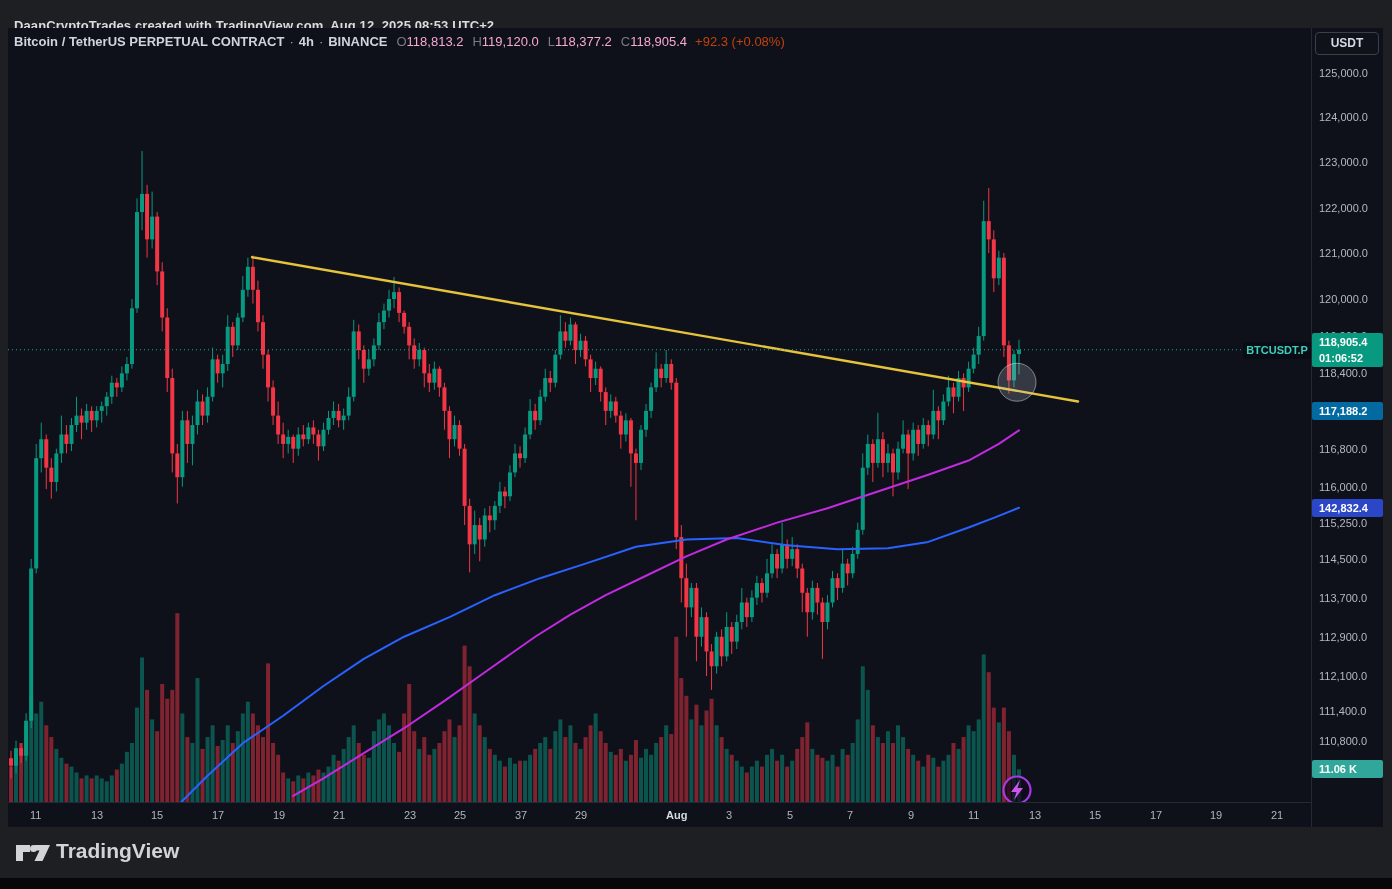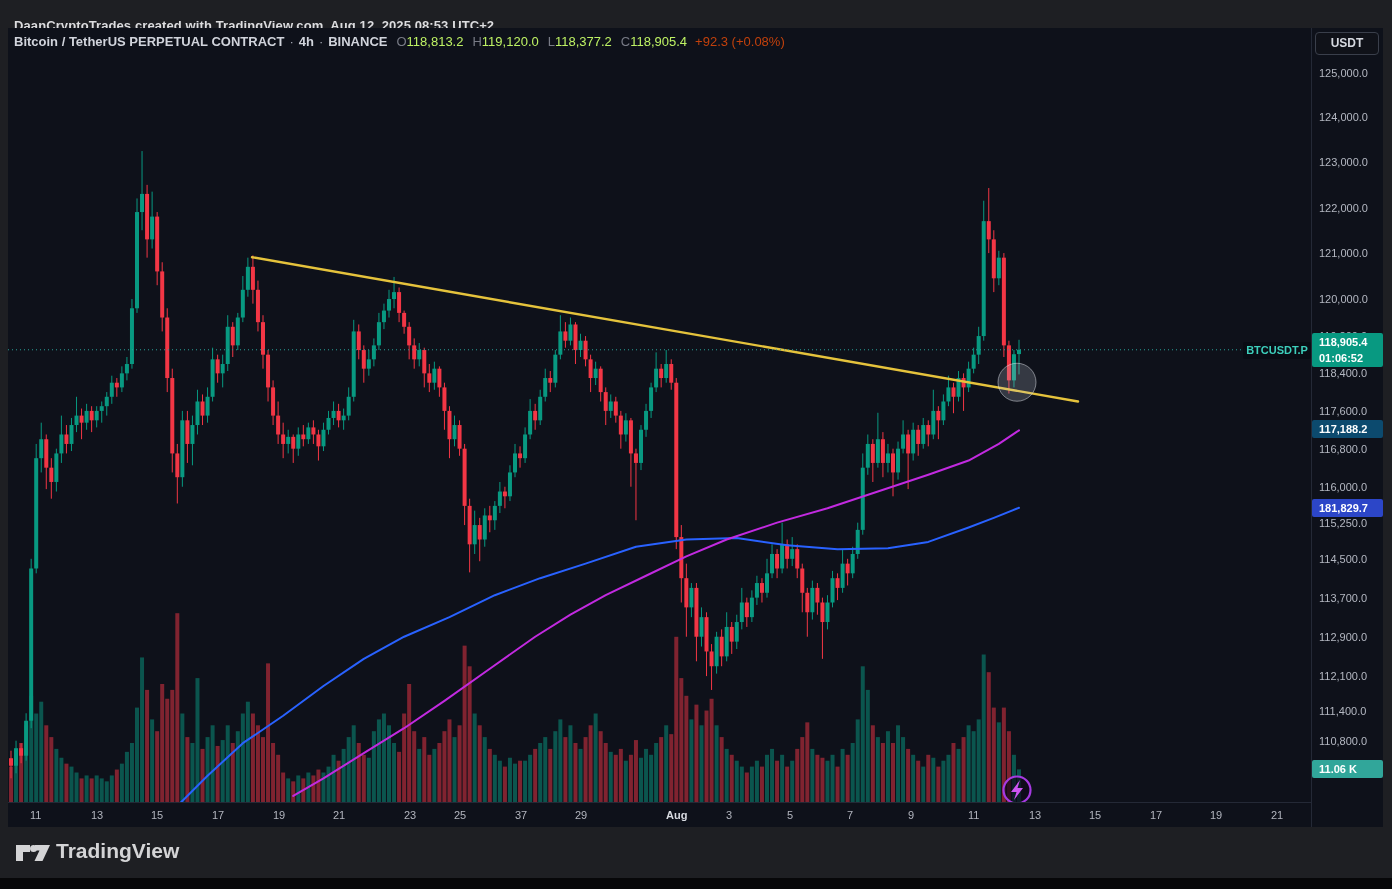--- a/index.html
+++ b/index.html
@@ -34,21 +34,21 @@
   .axis-label.one { height:18px; line-height:18px; }
   .axis-label.last { height:34px; padding-top:1px; }
   .axis-label.last div { line-height:16px; }
 
   
   .legend { position:absolute; left:6px; top:6px; height:16px; font-size:13px; color:#d1d4dc;
             white-space:nowrap; }
   .legend .sym { font-weight:600; }
   .legend .dim { color:#a7abb6; margin:0 5px; }
   .legend .k { color:#787b86; margin-left:9px; }
-  .legend .v { color:#bef264; }
+  .legend .v { color:#f9a8d4; }
   .legend .chg { color:#c2410c; margin-left:8px; }
   .sym-tag { position:absolute; width:68px; height:17px; line-height:17px; text-align:center;
              font-size:11px; font-weight:700; color:#3dcfbc; background:rgba(9,12,19,.92);
              border-radius:2px; }
 
   
   .logo-bar { position:absolute; left:0; top:827px; width:1164px; height:51px; background:#1e1f23; }
   .tv-logo { position:absolute; left:14px; top:13px; }
   .tv-text { position:absolute; left:56px; top:12px; font-size:21px; font-weight:700; color:#d4d4d6; }
   .black-strip { position:absolute; left:0; top:878px; width:1392px; height:11px; background:#070709; }
@@ -727,22 +727,22 @@
           <div class="tick" style="top: 601.729px;">112,900.0</div>
           <div class="tick" style="top: 641.103px;">112,100.0</div>
           <div class="tick" style="top: 675.787px;">111,400.0</div>
           <div class="tick" style="top: 705.69px;">110,800.0</div>
           <div class="tick" style="top: 735.755px;">110,200.0</div>
         </div>
       <div class="axis-label last" id="label-last" style="top: 304.77px; background: rgb(8, 153, 129);">
         <div>118,905.4</div>
         <div>01:06:52</div>
       </div>
-      <div class="axis-label one" id="label-ma-fast" style="top: 392px; background: #0c4a6e;">117,188.2</div>
-      <div class="axis-label one" id="label-ma-slow" style="top: 470.777px; background: rgb(44, 70, 200);">181,829.7</div>
+      <div class="axis-label one" id="label-ma-fast" style="top: 374px; background: #0369a1;">117,188.2</div>
+      <div class="axis-label one" id="label-ma-slow" style="top: 470.777px; background: rgb(44, 70, 200);">142,832.4</div>
       <div class="axis-label one" id="label-vol" style="top: 732.373px; background: rgb(49, 166, 154);">11.06 K</div>
     </div>
   </div>
 
   <div class="logo-bar">
     <svg class="tv-logo" width="38" height="26" viewBox="0 0 38 26">
       <polygon points="2,5 16,5 16,12 9,12 9,21 2,21" fill="#d4d4d6"></polygon>
       <circle cx="19.5" cy="8.5" r="3.5" fill="#d4d4d6"></circle>
       <polygon points="21,5 36,5 28.5,21 20.5,21 25.5,10.5 21,10.5" fill="#d4d4d6"></polygon>
     </svg>

